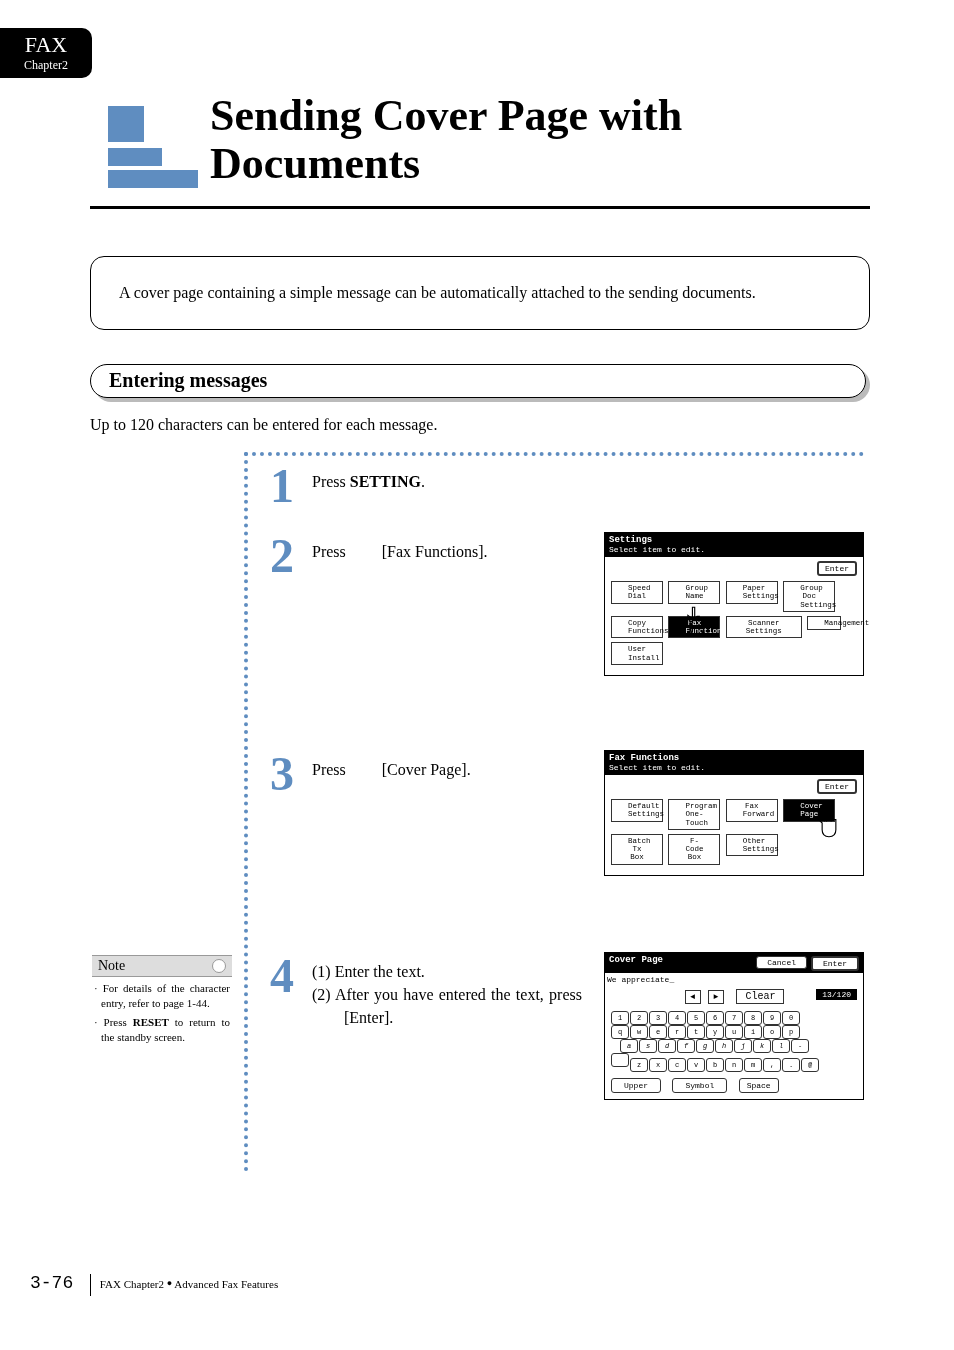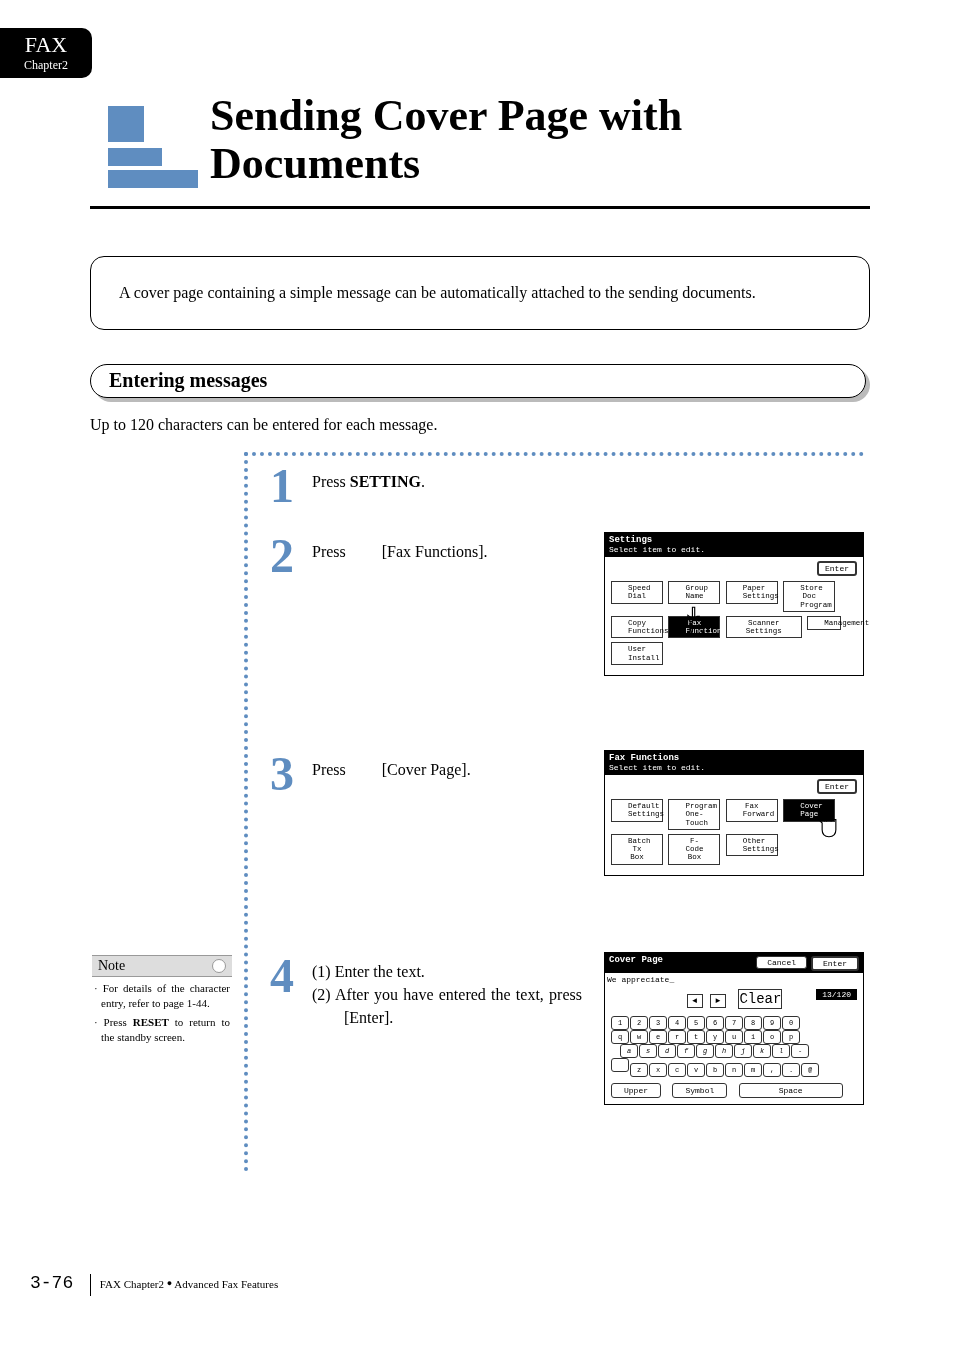--- a/index.html
+++ b/index.html
@@ -163,28 +163,28 @@
   .lcd-hand svg { width:100%; height:100%; }
 
   #lcd-settings { top: 532px; }
   #lcd-fax { top: 750px; }
   #lcd-cover { top: 952px; }
 
   .cover-btn-top { float:right; border:1px solid #333; border-radius:3px; padding:1px 10px; font-size:8px; margin-left:4px; margin-top:1px;}
   .cover-input-row { background:#fff; padding:2px; font-size:8px;}
   .cover-ctrl-row { text-align:center; padding:3px; position:relative;}
   .cover-ctrl-row .nav { display:inline-block; border:1px solid #333; width:16px; height:14px; line-height:12px; text-align:center; margin:0 1px; font-size:8px;}
-  .cover-ctrl-row .clear { display:inline-block; border:1px solid #333; padding:1px 0; margin-left:6px; font-size:14px;}
+  .cover-ctrl-row .clear { display:inline-block; border:1px solid #333; padding:1px 8px; margin-left:6px; font-size:10px;}
   .cover-ctrl-row .counter { position:absolute; right:6px; top:3px; background:#000; color:#fff; padding:1px 6px; font-size:8px;}
   .kb-area { padding: 4px 6px 6px 6px;}
   .kb-row { white-space:nowrap; margin:0 0; }
   .kb-key { display:inline-block; border:1px solid #333; border-radius:3px; width:18px; height:14px; font-size:7px; text-align:center; line-height:12px; margin-right:1px;}
   .kb-row.indent1 { padding-left:9px;font-style:italic; }
   .kb-mode { display:inline-block; border:1px solid #333; border-radius:3px; padding:2px 12px; font-size:8px; margin-right:6px;}
-  .kb-mode.space { padding: 2px 39px;}
+  .kb-mode.space { padding: 2px 7px;}
 
   .footer {
     position:absolute;
     bottom: 54px;
     left: 30px;
     font-size: 11px;
   }
   .footer .pg { font-size:18px; font-family:Liberation Mono, monospace; margin-right:8px;}
   .footer .sep { display:inline-block; width:1px; height:22px; background:#000; vertical-align:middle; margin:0 6px;}
   .footer .dot { font-size:9px; vertical-align:2px;}
@@ -266,21 +266,21 @@
   <div class="lcd-header">
     <b>Settings</b><br>
     <span class="lcd-header-sub">Select item to edit.</span>
   </div>
   <div class="lcd-body">
     <span class="lcd-enter">Enter</span>
     <div class="lcd-row" style="margin-top:18px;">
       <span class="lcd-btn" style="width:52px">Speed Dial</span>
       <span class="lcd-btn" style="width:52px">Group Name</span>
       <span class="lcd-btn" style="width:52px">Paper Settings</span>
-      <span class="lcd-btn" style="width:52px">Store Doc Program</span>
+      <span class="lcd-btn" style="width:52px">Group Doc Settings</span>
     </div>
     <div class="lcd-row">
       <span class="lcd-btn" style="width:52px">Copy Functions</span>
       <span class="lcd-btn sel" style="width:52px">Fax Functions</span>
       <span class="lcd-btn" style="width:76px">Scanner Settings</span>
       <span class="lcd-btn" style="width:34px">Management</span>
     </div>
     <div class="lcd-row">
       <span class="lcd-btn" style="width:52px">User Install</span>
     </div>

